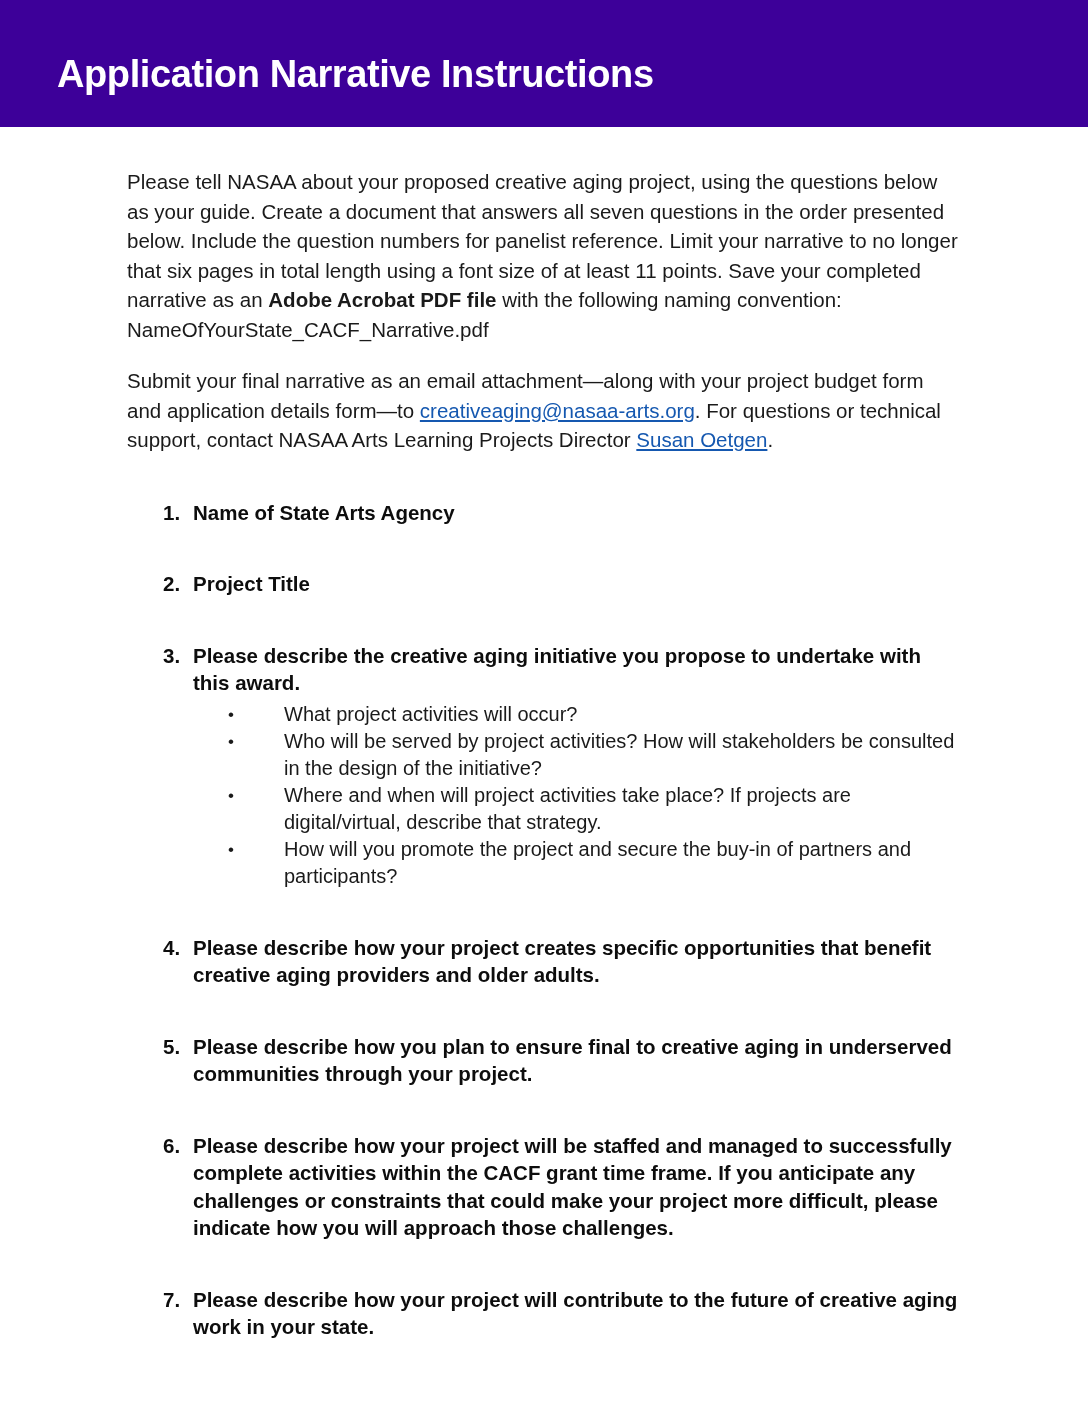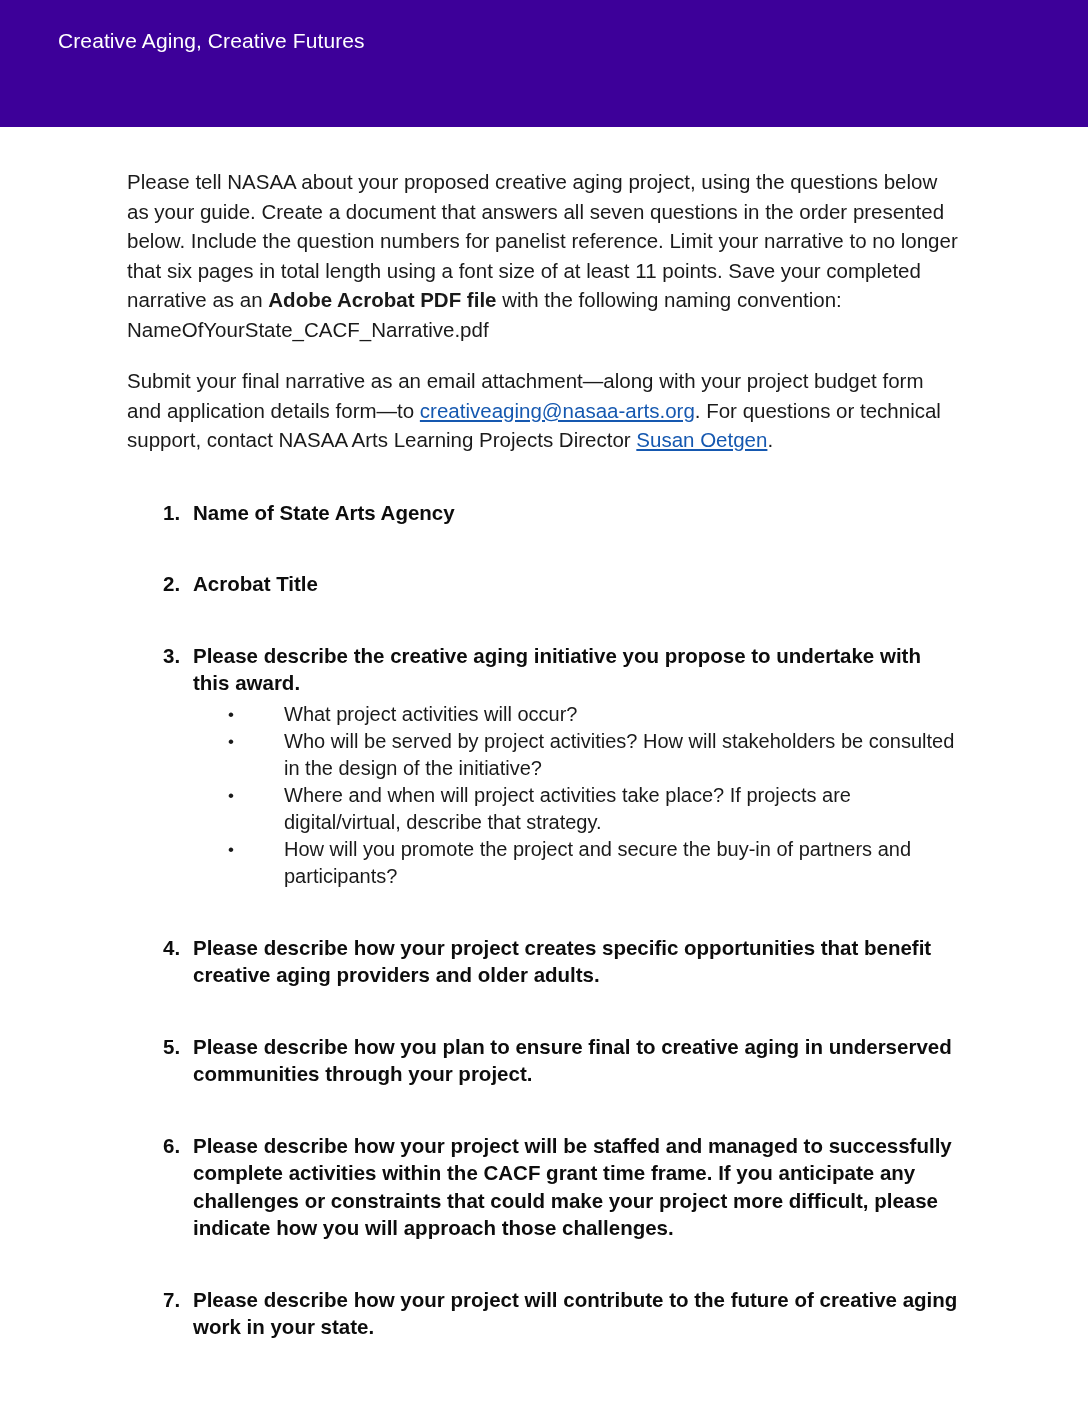--- a/index.html
+++ b/index.html
@@ -139,40 +139,40 @@
   }
   ul.sublist > li.subitem > .subtext {
     display: block;
     margin-left: 28px;
   }
 </style>
 </head>
 <body>
 
 <div class="banner">
-  <div class="banner-subtitle">Creative Aging, Creative Futures</div>
+  <div class="banner-title">Application Narrative Instructions</div>
 </div>
 
 <div class="page">
   <div class="content">
 
     <p class="para"><span>Please tell NASAA about your proposed creative aging project, using the questions below as your guide.  Create a document that answers all seven questions in the order presented below.  Include the question numbers for panelist reference.  Limit your narrative to no longer that six pages in total length using a font size of at least 11 points.  Save your completed narrative as an </span><span class="bold">Adobe Acrobat PDF file</span><span> with the following naming convention: NameOfYourState_CACF_Narrative.pdf</span></p>
 
     <p class="para tight"><span>Submit your final narrative as an email attachment—along with your project budget form and application details form—to </span><a class="link" href="#">creativeaging@nasaa-arts.org</a><span>.  For questions or technical support, contact NASAA Arts Learning Projects Director </span><a class="link" href="#">Susan Oetgen</a><span>.</span></p>
 
     <ol class="qlist">
 
       <li class="qitem">
         <span class="qnum">1.</span>
         <span class="qtext">Name of State Arts Agency</span>
       </li>
 
       <li class="qitem">
         <span class="qnum">2.</span>
-        <span class="qtext">Acrobat Title</span>
+        <span class="qtext">Project Title</span>
       </li>
 
       <li class="qitem">
         <span class="qnum">3.</span>
         <span class="qtext">Please describe the creative aging initiative you propose to undertake with this award.</span>
         <ul class="sublist">
           <li class="subitem">
             <span class="bullet">•</span>
             <span class="subtext">What project activities will occur?</span>
           </li>

